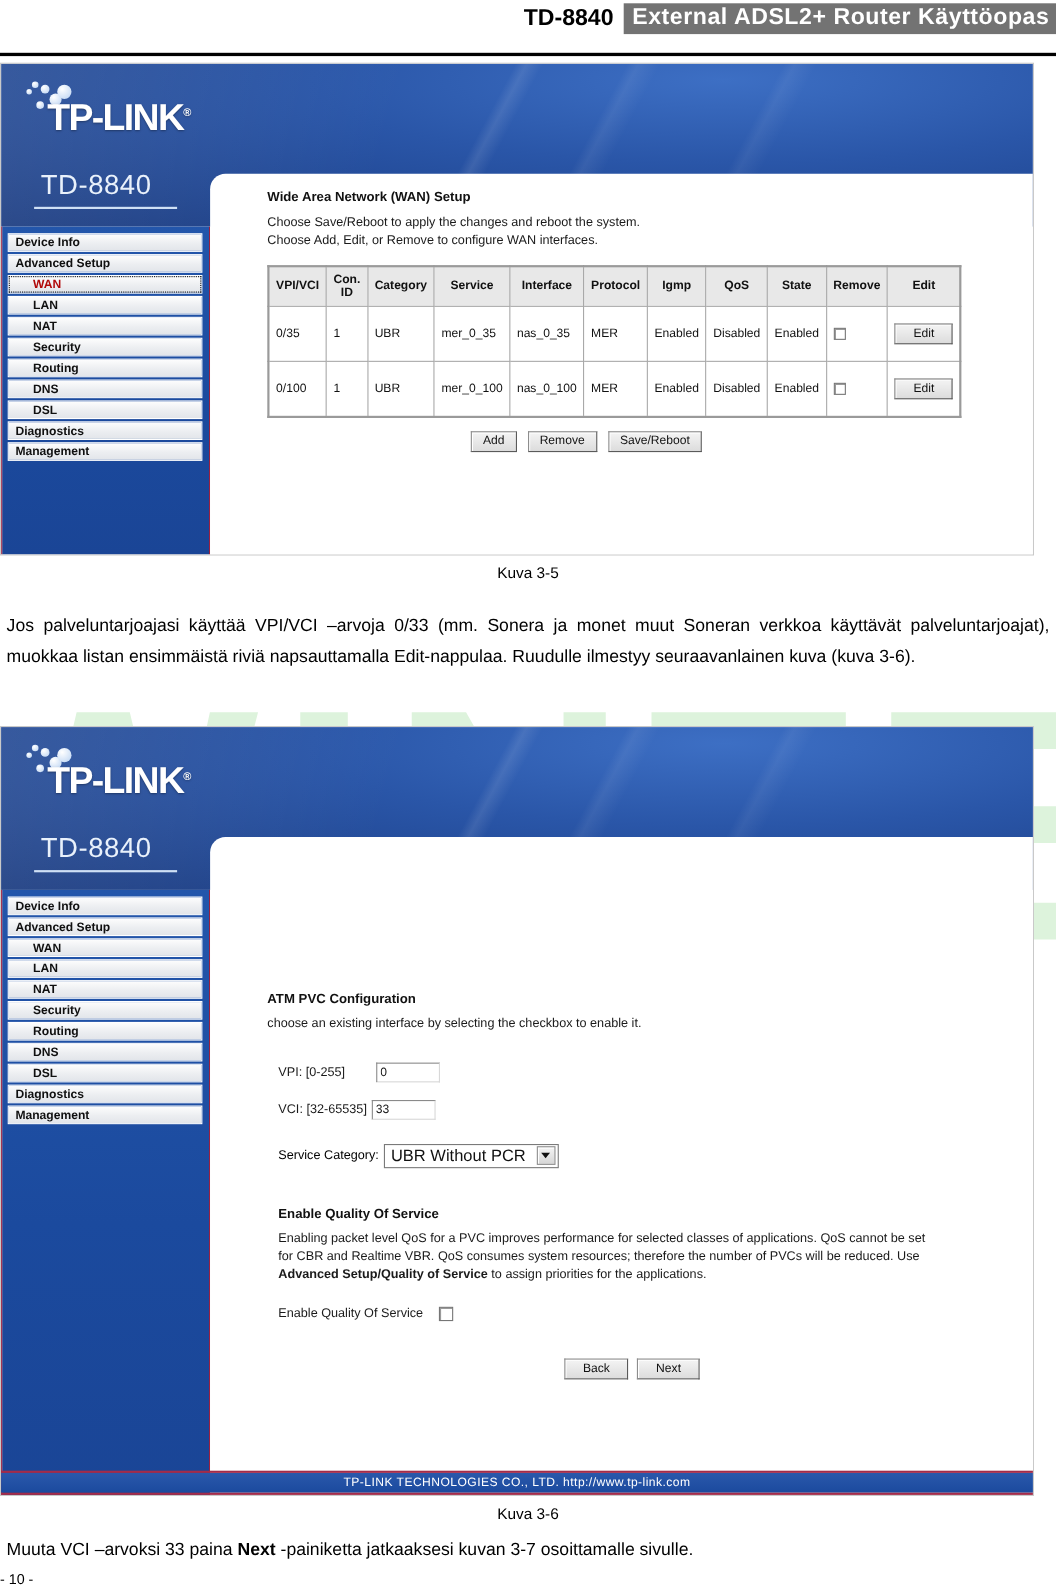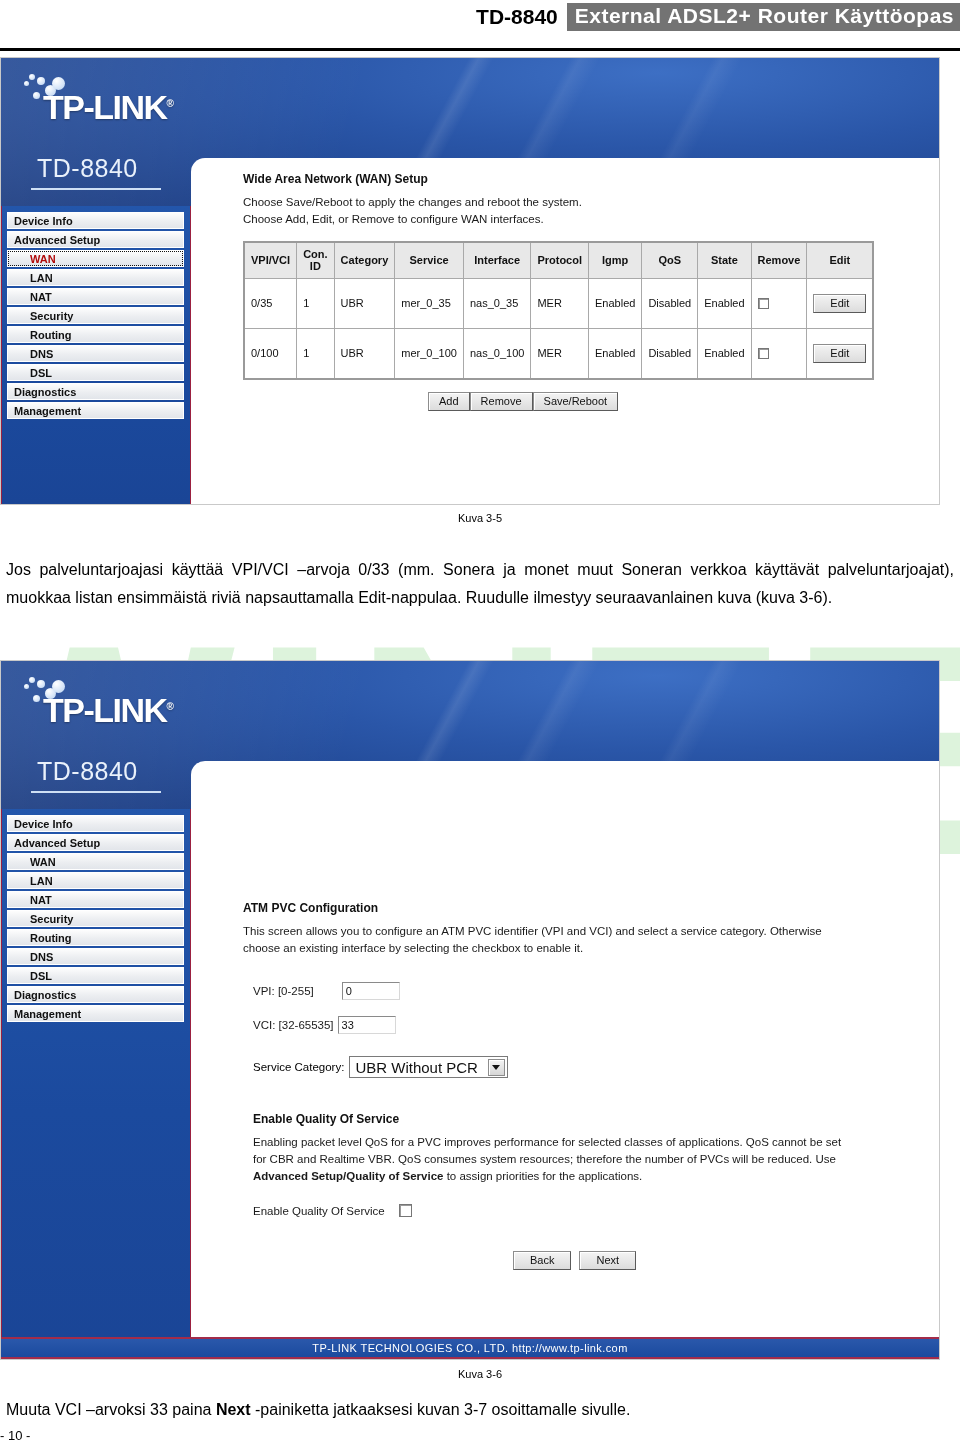--- a/index.html
+++ b/index.html
@@ -206,21 +206,21 @@
     border-right-color:#5a5a5a; border-bottom-color:#5a5a5a;
     box-shadow: inset 1px 1px 0 #ffffff;
     font-size: 11px; color:#111;
     padding: 2px 10px 3px 10px;
     font-family: "Liberation Sans", sans-serif;
     line-height: 1.1;
   }
   .btn.wide { padding: 2px 16px 3px 16px; }
   .table-actions {
     margin-top: 12px; margin-left: 185px;
-    display:flex; 
+    display:flex; gap: 10px;
   }
 
   
   .form-row { display:flex; align-items:center; margin-top: 16px; font-size:11.5px; color:#1a1a1a; }
   .form-row .lbl { margin-left: 10px; }
   .txtin {
     width: 58px; height: 18px;
     border: 1px solid #8a8a8a;
     border-right-color:#d8d8d8; border-bottom-color:#d8d8d8;
     background:#fff; font-size: 11px; color:#111;
@@ -270,21 +270,21 @@
     background: linear-gradient(180deg,#2a58ab 0%, #1b4a9e 100%);
     border-top: 2px solid #a32c4a;
     border-bottom: 2px solid #a32c4a;
     display:flex; align-items:center; justify-content:center;
     color:#ffffff; font-size: 11px; letter-spacing: 0.4px;
     font-family: "Liberation Sans", sans-serif;
   }
 
   
   .doc-block { position:absolute; z-index: 3; left:0; width:960px; }
-  .caption { text-align:center; font-size: 11px; color:#000; }
+  .caption { text-align:center; font-size: 14px; color:#000; }
   .para {
     font-size: 16px; color:#000; line-height: 1.72;
     text-align: justify;
     padding: 0 6px 0 6px;
   }
   .para b { font-weight: bold; }
   .para.last { text-align: left; }
   .pagenum { text-align:left; font-size: 13px; color:#000; }
 
   #cap1 { top: 512px; }
@@ -481,21 +481,20 @@
       <div class="nav-item lvl0">
           <span>Diagnostics</span>
         </div>
       <div class="nav-item lvl0">
           <span>Management</span>
         </div>
     </div>
 
     <div class="content" style="top:100px; padding-top:140px;">
       <div class="sec-title">ATM PVC Configuration</div>
-      <div class="sec-para">This screen allows you to configure an ATM PVC identifier (VPI and VCI) and select a service category. Otherwise</div>
       <div class="sec-para">choose an existing interface by selecting the checkbox to enable it.</div>
 
       <div class="form-row vpi-row" style="margin-top:26px;">
         <span class="lbl">VPI: [0-255]</span>
         <input class="txtin" type="text" value="0" style="">
       </div>
       <div class="form-row vci-row">
         <span class="lbl">VCI: [32-65535]</span>
         <input class="txtin" type="text" value="33" style="">
       </div>

